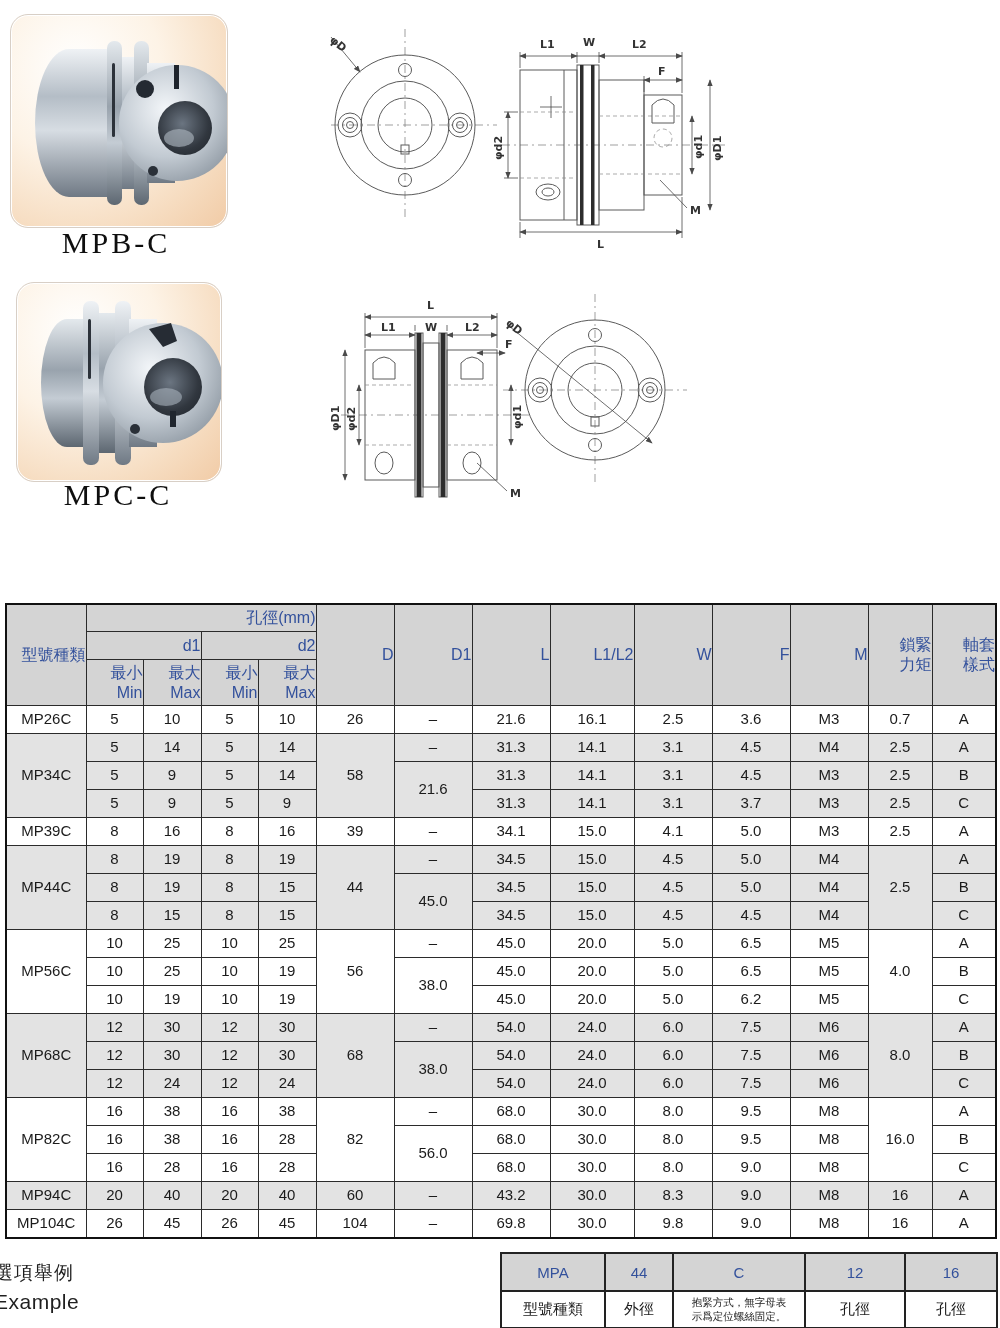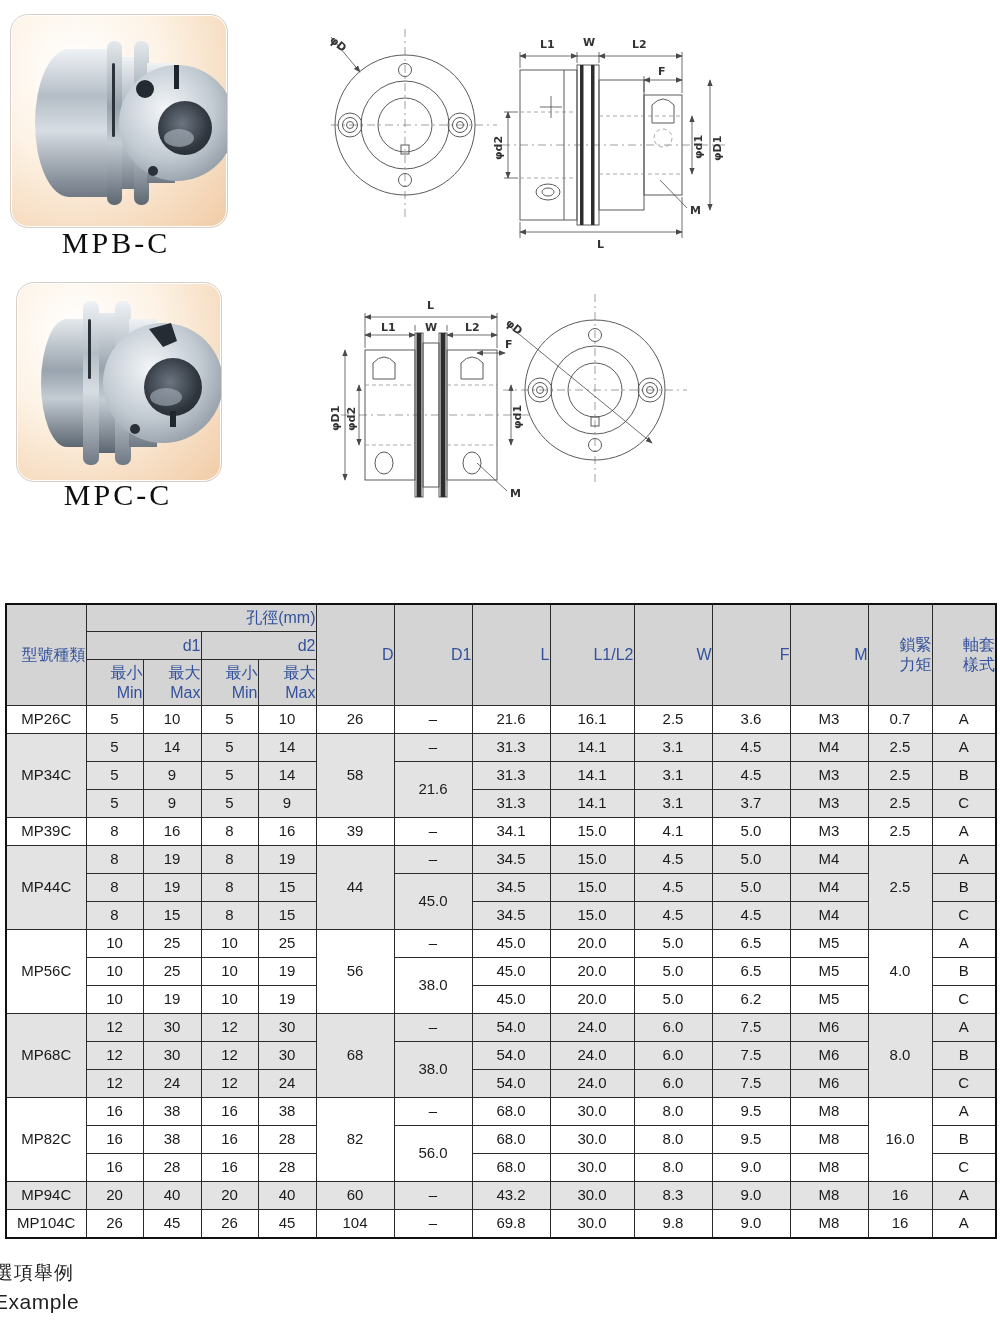--- a/index.html
+++ b/index.html
@@ -592,14 +592,40 @@
           <td>A</td>
         </tr>
       </tbody>
   </table>
 
   <div class="caption">
     <div class="zh">選項舉例</div>
     <div class="en">Example</div>
   </div>
 
+  <table class="example">
+    <colgroup>
+      <col style="width:104px">
+        <col style="width:68px">
+        <col style="width:132px">
+      <col style="width:100px">
+        <col style="width:92px">
+    </colgroup>
+    <tbody>
+        <tr class="code">
+      <td>MPA</td>
+      <td>44</td>
+      <td>C</td>
+      <td>12</td>
+      <td>16</td>
+    </tr>
+    <tr class="desc">
+      <td>型號種類</td>
+      <td>外徑</td>
+      <td class="small">抱緊方式，無字母表
+示爲定位螺絲固定。</td>
+      <td>孔徑</td>
+      <td>孔徑</td>
+    </tr>
+  </tbody>
+    </table>
 
 </div>
 
 </body></html>

